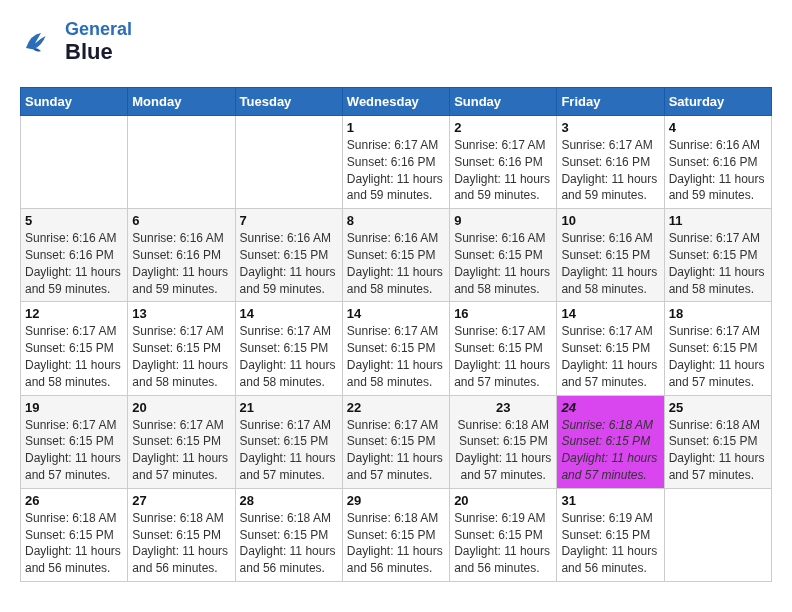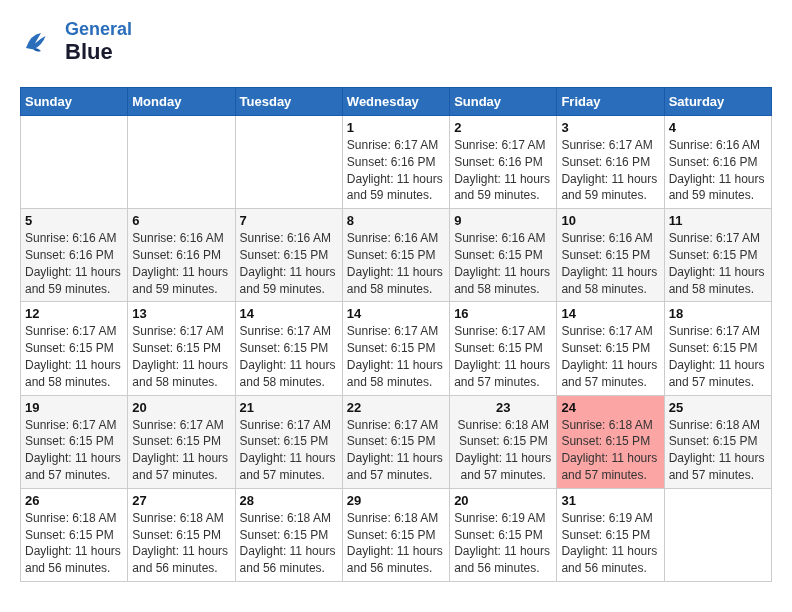--- a/index.html
+++ b/index.html
@@ -256,21 +256,21 @@
           <div class="day-info" style="white-space: pre-line;">Sunrise: 6:17 AM
 Sunset: 6:15 PM
 Daylight: 11 hours and 57 minutes.</div>
         </td>
         <td style="background: rgb(245, 245, 245); text-align: center;">
           <div class="day-num">23</div>
           <div class="day-info" style="white-space: pre-line;">Sunrise: 6:18 AM
 Sunset: 6:15 PM
 Daylight: 11 hours and 57 minutes.</div>
         </td>
-        <td style="background: #fca5a5;">
+        <td style="background: #d946ef; font-style: italic;">
           <div class="day-num">24</div>
           <div class="day-info" style="white-space: pre-line;">Sunrise: 6:18 AM
 Sunset: 6:15 PM
 Daylight: 11 hours and 57 minutes.</div>
         </td>
         <td style="background: rgb(245, 245, 245);">
           <div class="day-num">25</div>
           <div class="day-info" style="white-space: pre-line;">Sunrise: 6:18 AM
 Sunset: 6:15 PM
 Daylight: 11 hours and 57 minutes.</div>

